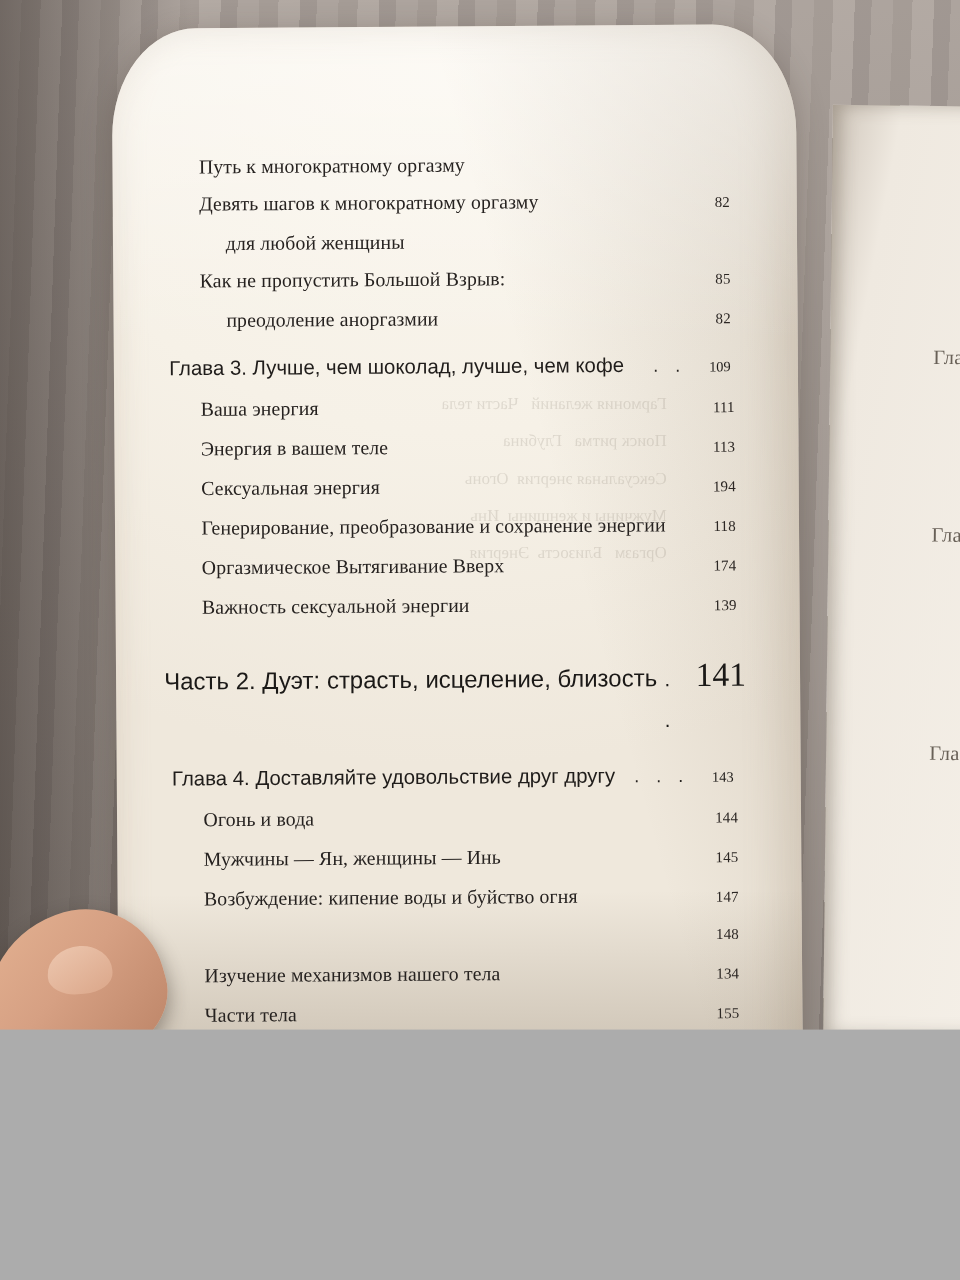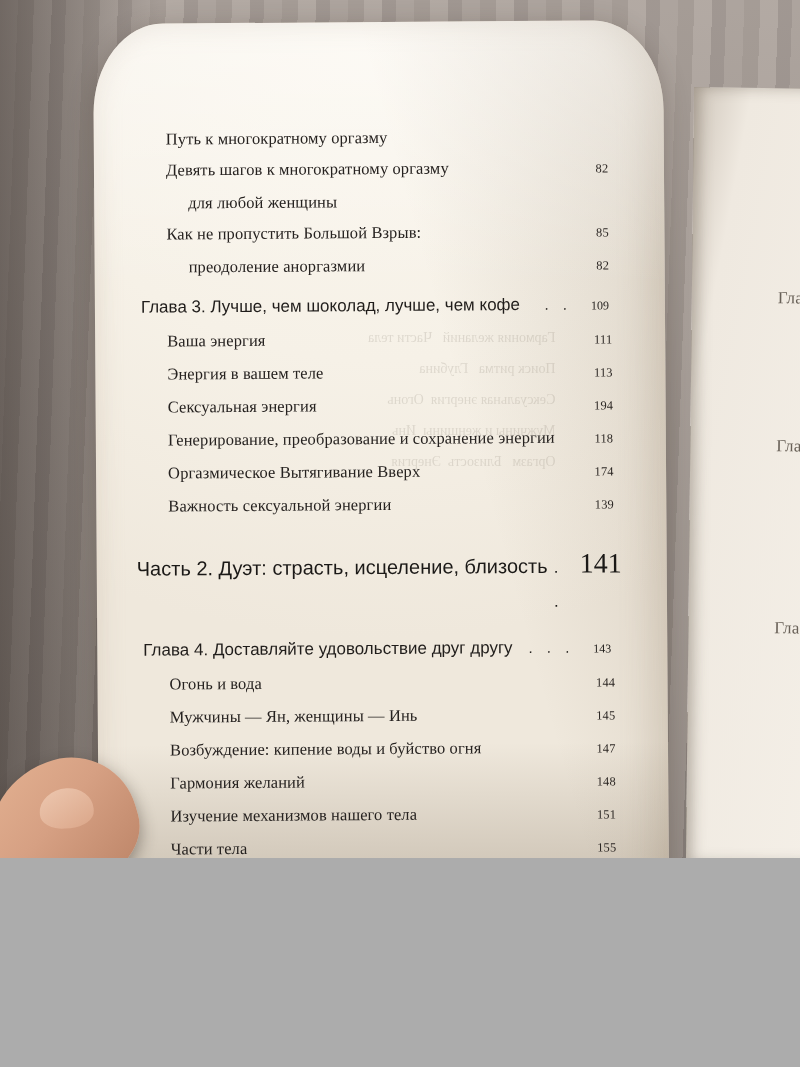--- a/index.html
+++ b/index.html
@@ -348,29 +348,28 @@
         <span class="pg">145</span>
       </div>
 
       <div class="row sub">
         <span class="title">Возбуждение: кипение воды и буйство огня</span>
         <span class="fill"></span>
         <span class="pg">147</span>
       </div>
 
       <div class="row sub">
-        <span class="title">Гармония желаний</span>
         <span class="fill"></span>
         <span class="pg">148</span>
       </div>
 
       <div class="row sub">
         <span class="title">Изучение механизмов нашего тела</span>
         <span class="fill"></span>
-        <span class="pg">151</span>
+        <span class="pg">134</span>
       </div>
 
       <div class="row sub">
         <span class="title">Части тела</span>
         <span class="fill"></span>
         <span class="pg">155</span>
       </div>
 
       <div class="row sub">
         <span class="title">Гунфу языка: оральный секс для мужчин</span>

